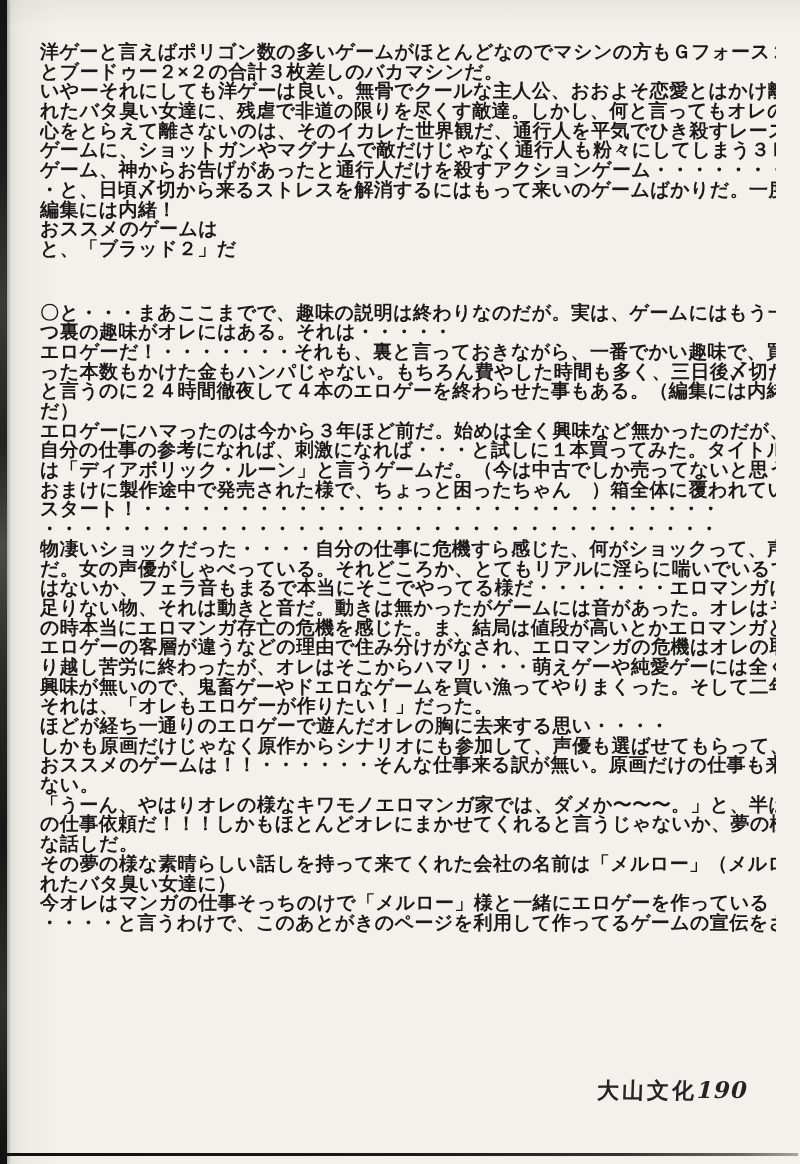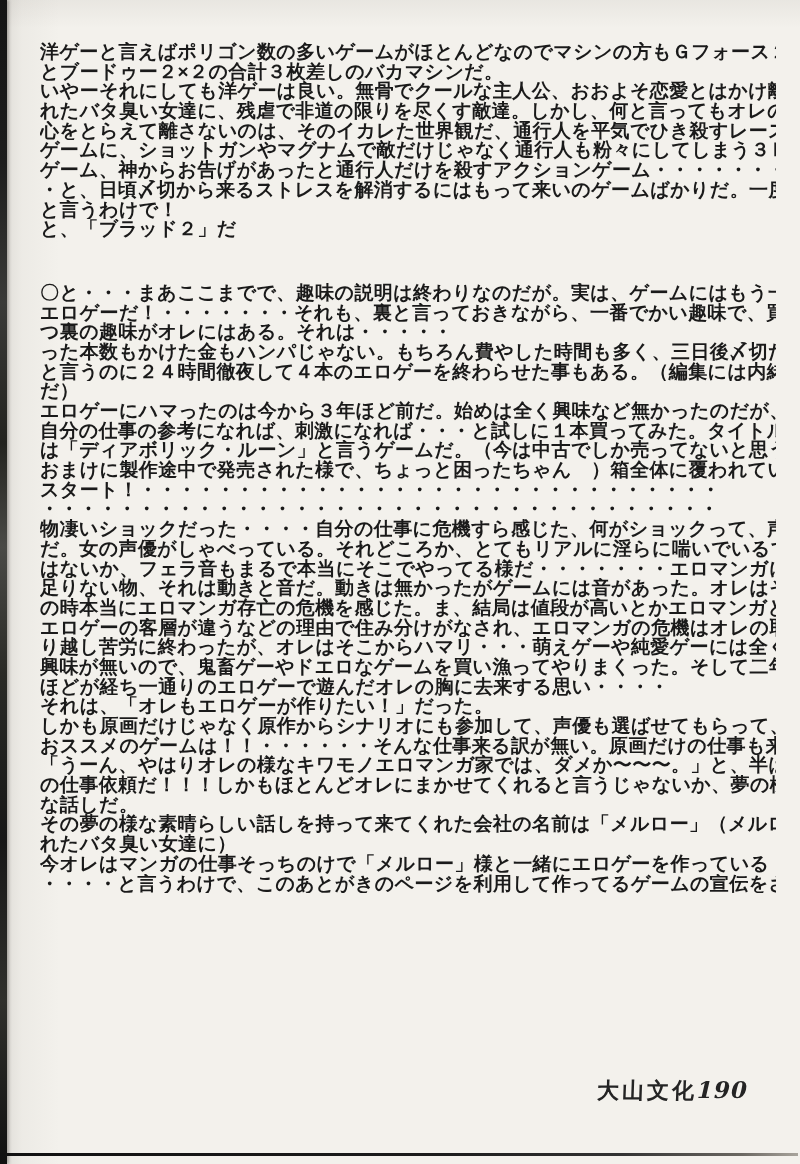--- a/index.html
+++ b/index.html
@@ -100,48 +100,50 @@
   <div class="text-block">
     <div class="paragraph">
         <div class="text-line">洋ゲーと言えばポリゴン数の多いゲームがほとんどなのでマシンの方もＧフォース２</div>
         <div class="text-line">とブードゥー２×２の合計３枚差しのバカマシンだ。</div>
         <div class="text-line">いやーそれにしても洋ゲーは良い。無骨でクールな主人公、おおよそ恋愛とはかけ離</div>
         <div class="text-line">れたバタ臭い女達に、残虐で非道の限りを尽くす敵達。しかし、何と言ってもオレの</div>
         <div class="text-line">心をとらえて離さないのは、そのイカレた世界観だ、通行人を平気でひき殺すレース</div>
         <div class="text-line">ゲームに、ショットガンやマグナムで敵だけじゃなく通行人も粉々にしてしまう３Ｄ</div>
         <div class="text-line">ゲーム、神からお告げがあったと通行人だけを殺すアクションゲーム・・・・・・・</div>
         <div class="text-line">・と、日頃〆切から来るストレスを解消するにはもって来いのゲームばかりだ。一度</div>
-        <div class="text-line">と言うわけで！</div>
+        <div class="text-line">編集には内緒！</div>
+        <div class="text-line">おススメのゲームは</div>
         <div class="text-line">と、「ブラッド２」だ</div>
       </div>
     <div class="paragraph">
         <div class="text-line">〇と・・・まあここまでで、趣味の説明は終わりなのだが。実は、ゲームにはもう一</div>
+        <div class="text-line">つ裏の趣味がオレにはある。それは・・・・・</div>
         <div class="text-line">エロゲーだ！・・・・・・・それも、裏と言っておきながら、一番でかい趣味で、買</div>
-        <div class="text-line">つ裏の趣味がオレにはある。それは・・・・・</div>
         <div class="text-line">った本数もかけた金もハンパじゃない。もちろん費やした時間も多く、三日後〆切だ</div>
         <div class="text-line">と言うのに２４時間徹夜して４本のエロゲーを終わらせた事もある。（編集には内緒</div>
         <div class="text-line">だ）</div>
         <div class="text-line">エロゲーにハマったのは今から３年ほど前だ。始めは全く興味など無かったのだが、</div>
         <div class="text-line">自分の仕事の参考になれば、刺激になれば・・・と試しに１本買ってみた。タイトル</div>
         <div class="text-line">は「ディアボリック・ルーン」と言うゲームだ。（今は中古でしか売ってないと思う、</div>
         <div class="text-line">おまけに製作途中で発売された様で、ちょっと困ったちゃん　）箱全体に覆われてい</div>
         <div class="text-line">スタート！・・・・・・・・・・・・・・・・・・・・・・・・・・・・・・</div>
         <div class="text-line">・・・・・・・・・・・・・・・・・・・・・・・・・・・・・・・・・・・</div>
         <div class="text-line">物凄いショックだった・・・・自分の仕事に危機すら感じた、何がショックって、声</div>
         <div class="text-line">だ。女の声優がしゃべっている。それどころか、とてもリアルに淫らに喘いでいるで</div>
         <div class="text-line">はないか、フェラ音もまるで本当にそこでやってる様だ・・・・・・・エロマンガに</div>
         <div class="text-line">足りない物、それは動きと音だ。動きは無かったがゲームには音があった。オレはそ</div>
         <div class="text-line">の時本当にエロマンガ存亡の危機を感じた。ま、結局は値段が高いとかエロマンガと</div>
         <div class="text-line">エロゲーの客層が違うなどの理由で住み分けがなされ、エロマンガの危機はオレの取</div>
         <div class="text-line">り越し苦労に終わったが、オレはそこからハマリ・・・萌えゲーや純愛ゲーには全く</div>
         <div class="text-line">興味が無いので、鬼畜ゲーやドエロなゲームを買い漁ってやりまくった。そして二年</div>
+        <div class="text-line">それは、「オレもエロゲーが作りたい！」だった。</div>
         <div class="text-line">ほどが経ち一通りのエロゲーで遊んだオレの胸に去来する思い・・・・</div>
-        <div class="text-line">それは、「オレもエロゲーが作りたい！」だった。</div>
         <div class="text-line">しかも原画だけじゃなく原作からシナリオにも参加して、声優も選ばせてもらって、</div>
         <div class="text-line">おススメのゲームは！！・・・・・・そんな仕事来る訳が無い。原画だけの仕事も来</div>
+        <div class="text-line">ない。</div>
         <div class="text-line">「うーん、やはりオレの様なキワモノエロマンガ家では、ダメか〜〜〜。」と、半ば</div>
         <div class="text-line">の仕事依頼だ！！！しかもほとんどオレにまかせてくれると言うじゃないか、夢の様</div>
         <div class="text-line">な話しだ。</div>
         <div class="text-line">その夢の様な素晴らしい話しを持って来てくれた会社の名前は「メルロー」（メルロ</div>
         <div class="text-line">れたバタ臭い女達に）</div>
         <div class="text-line">今オレはマンガの仕事そっちのけで「メルロー」様と一緒にエロゲーを作っている・</div>
         <div class="text-line">・・・・と言うわけで、このあとがきのページを利用して作ってるゲームの宣伝をさ</div>
       </div>
   </div>
 

